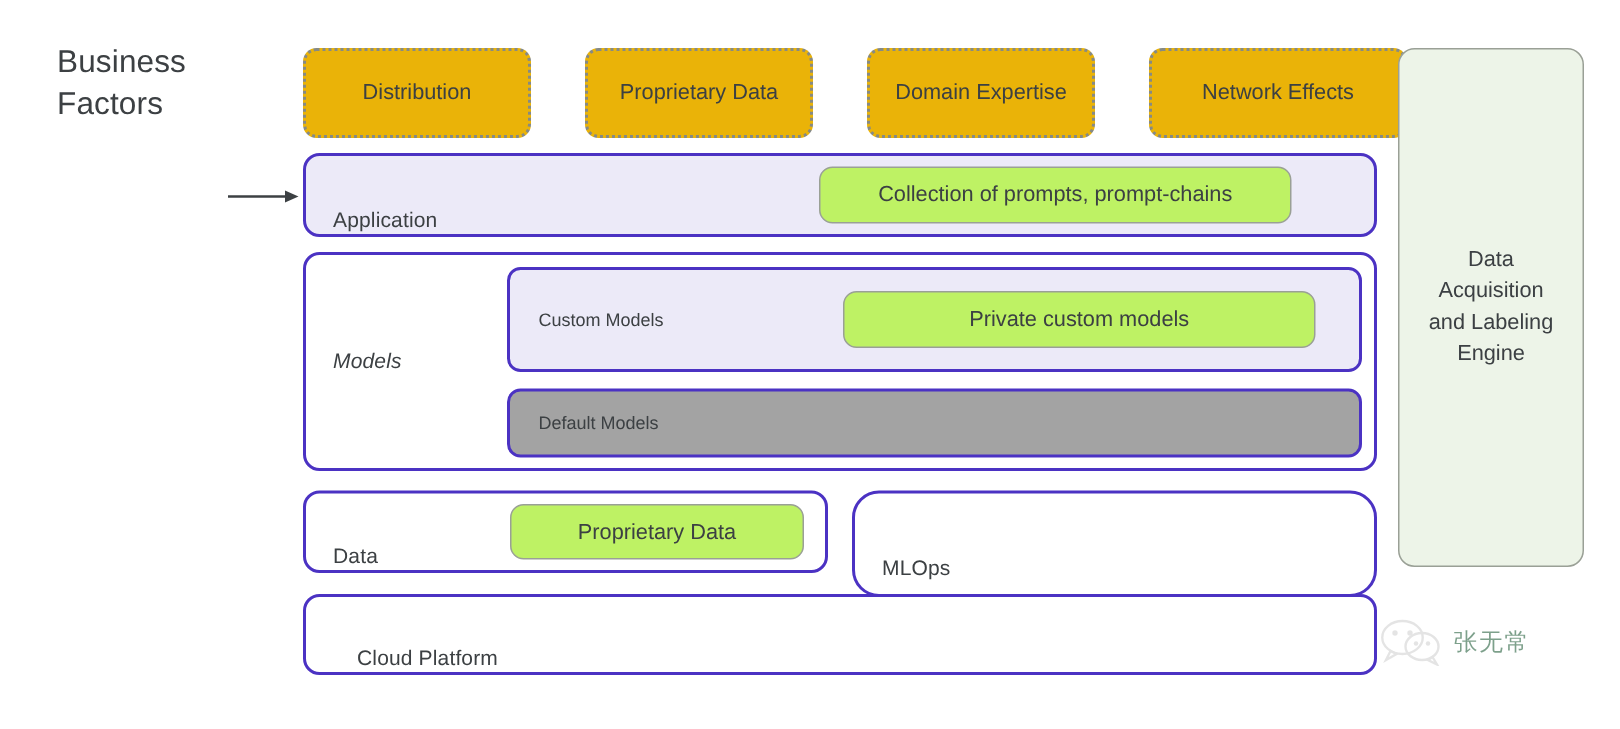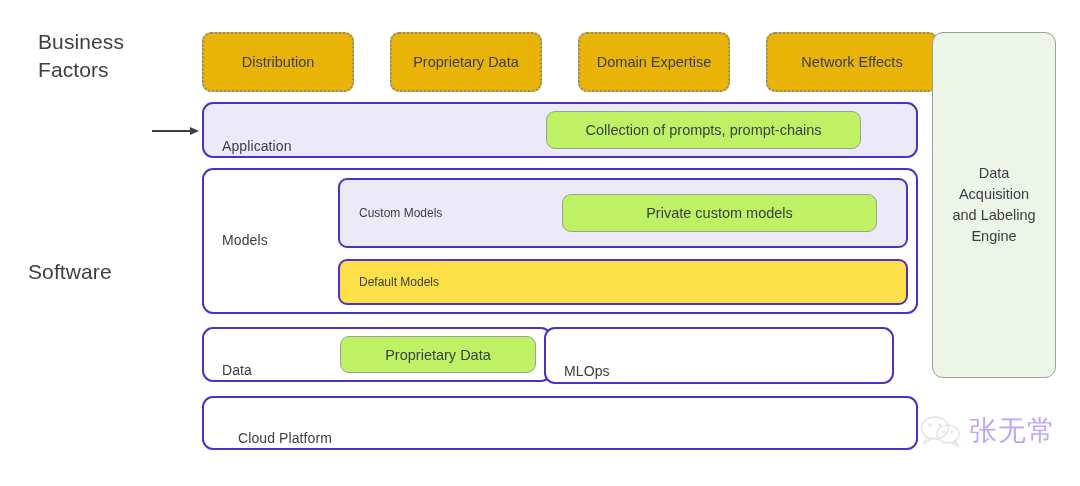--- a/index.html
+++ b/index.html
@@ -77,21 +77,21 @@
   }
 
   
   .subrow{
     position:absolute;
     box-sizing:border-box;
     border:2.2px solid #4b32c3;
     border-radius:9px;
     display:flex;
     align-items:center;
-    background:#fde047;
+    background:#a3a3a3;
   }
   .subrow.filled{background:#eceaf8;}
   .subrow-label{
     font-size:12px;
     color:#3c4043;
     margin-left:19px;
   }
 
   
   .chip-green{
@@ -127,35 +127,34 @@
   }
 
   
   #watermark{
     position:absolute;
     left:920px;top:412px;
     display:flex;align-items:center;gap:7px;
     opacity:.55;
   }
   #watermark .wm-text{
-    font-size:28px;
-    color:#8b5cf6;
+    font-size:16px;
+    color:#14532d;
     letter-spacing:1px;
     font-family:"DejaVu Sans",sans-serif;
   }
 </style>
 </head>
 <body>
 
 <div class="canvas">
 
   <div class="side-label" id="label-business">Business
 Factors</div>
 
-  <div class="side-label" id="label-software">Software</div>
 
   <svg class="callout-arrow" viewBox="0 0 48 10">
     <line x1="0" y1="5" x2="38" y2="5" stroke="#3c4043" stroke-width="1.8"></line>
     <polygon points="38,1 47,5 38,9" fill="#3c4043"></polygon>
   </svg>
 
   <div class="box chip-dotted" style="left:202px;top:32px;width:152px;height:60px;">
     <span>Distribution</span>
   </div>
   <div class="box chip-dotted" style="left:390px;top:32px;width:152px;height:60px;">
@@ -169,41 +168,41 @@
   </div>
 
   <div class="box row-purple filled" style="left:202px;top:102px;width:716px;height:56px;">
     <span class="row-title" style="left:18px;top:16px;position:relative;">Application</span>
   </div>
   <div class="chip-green" style="left:546px;top:111px;width:315px;height:38px;">
     <span>Collection of prompts, prompt-chains</span>
   </div>
 
   <div class="box row-purple" style="left:202px;top:168px;width:716px;height:146px;"></div>
-  <div class="row-title" style="left:222px;top:232px;">Models</div>
+  <div class="row-title" style="left:222px;top:232px;font-style:italic;">Models</div>
 
   <div class="subrow filled" style="left:338px;top:178px;width:570px;height:70px;">
     <span class="subrow-label">Custom Models</span>
   </div>
   <div class="chip-green" style="left:546px;top:194px;width:315px;height:38px;margin-left:16px;">
     <span>Private custom models</span>
   </div>
 
   <div class="subrow" style="left:338px;top:259px;width:570px;height:46px;">
     <span class="subrow-label">Default Models</span>
   </div>
 
   <div class="box row-purple" style="left:202px;top:327px;width:350px;height:55px;">
     <span class="row-title" style="left:18px;top:15px;position:relative;">Data</span>
   </div>
   <div class="chip-green" style="left:340px;top:336px;width:196px;height:37px;">
     <span>Proprietary Data</span>
   </div>
 
-  <div class="box row-purple" style="left:544px;top:327px;width:350px;height:57px;">
+  <div class="box row-purple" style="left:568px;top:327px;width:350px;height:71px;border-radius:18px;">
     <span class="row-title" style="left:18px;top:15px;position:relative;">MLOps</span>
   </div>
 
   <div class="box row-purple" style="left:202px;top:396px;width:716px;height:54px;">
     <span class="row-title" style="left:34px;top:15px;position:relative;">Cloud Platform</span>
   </div>
 
   <div id="engine-panel">
     <span>Data
 Acquisition

